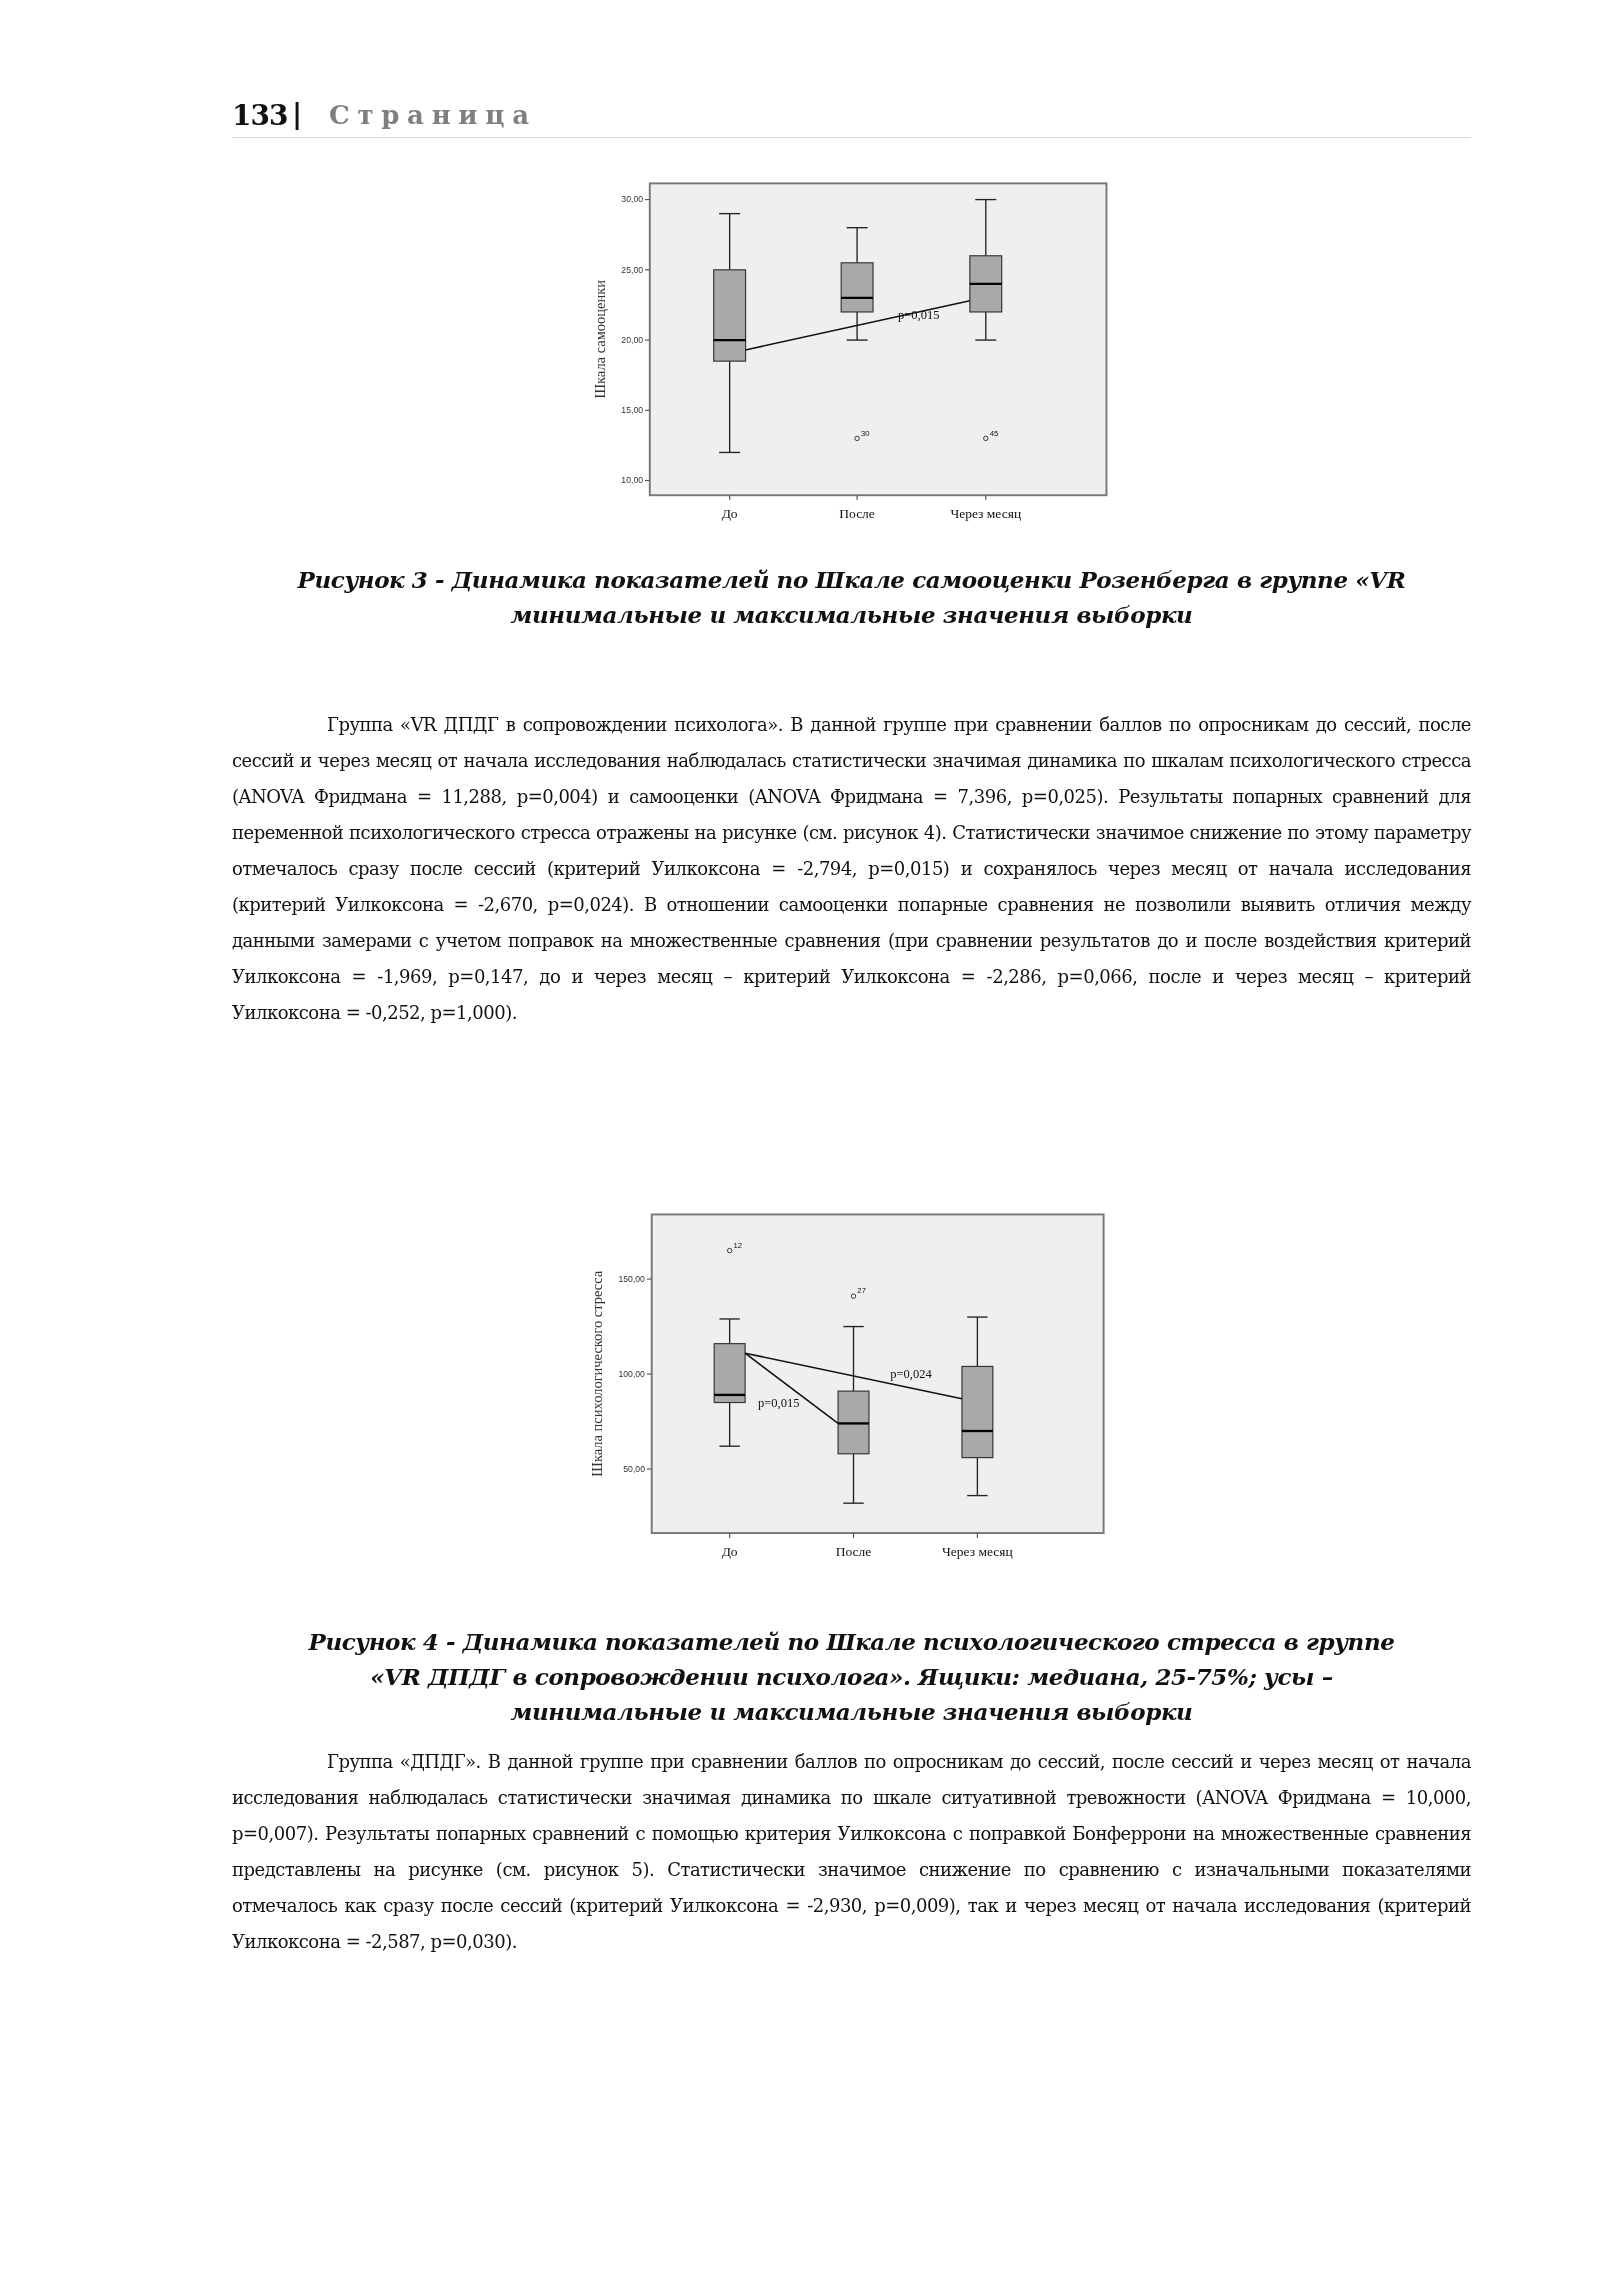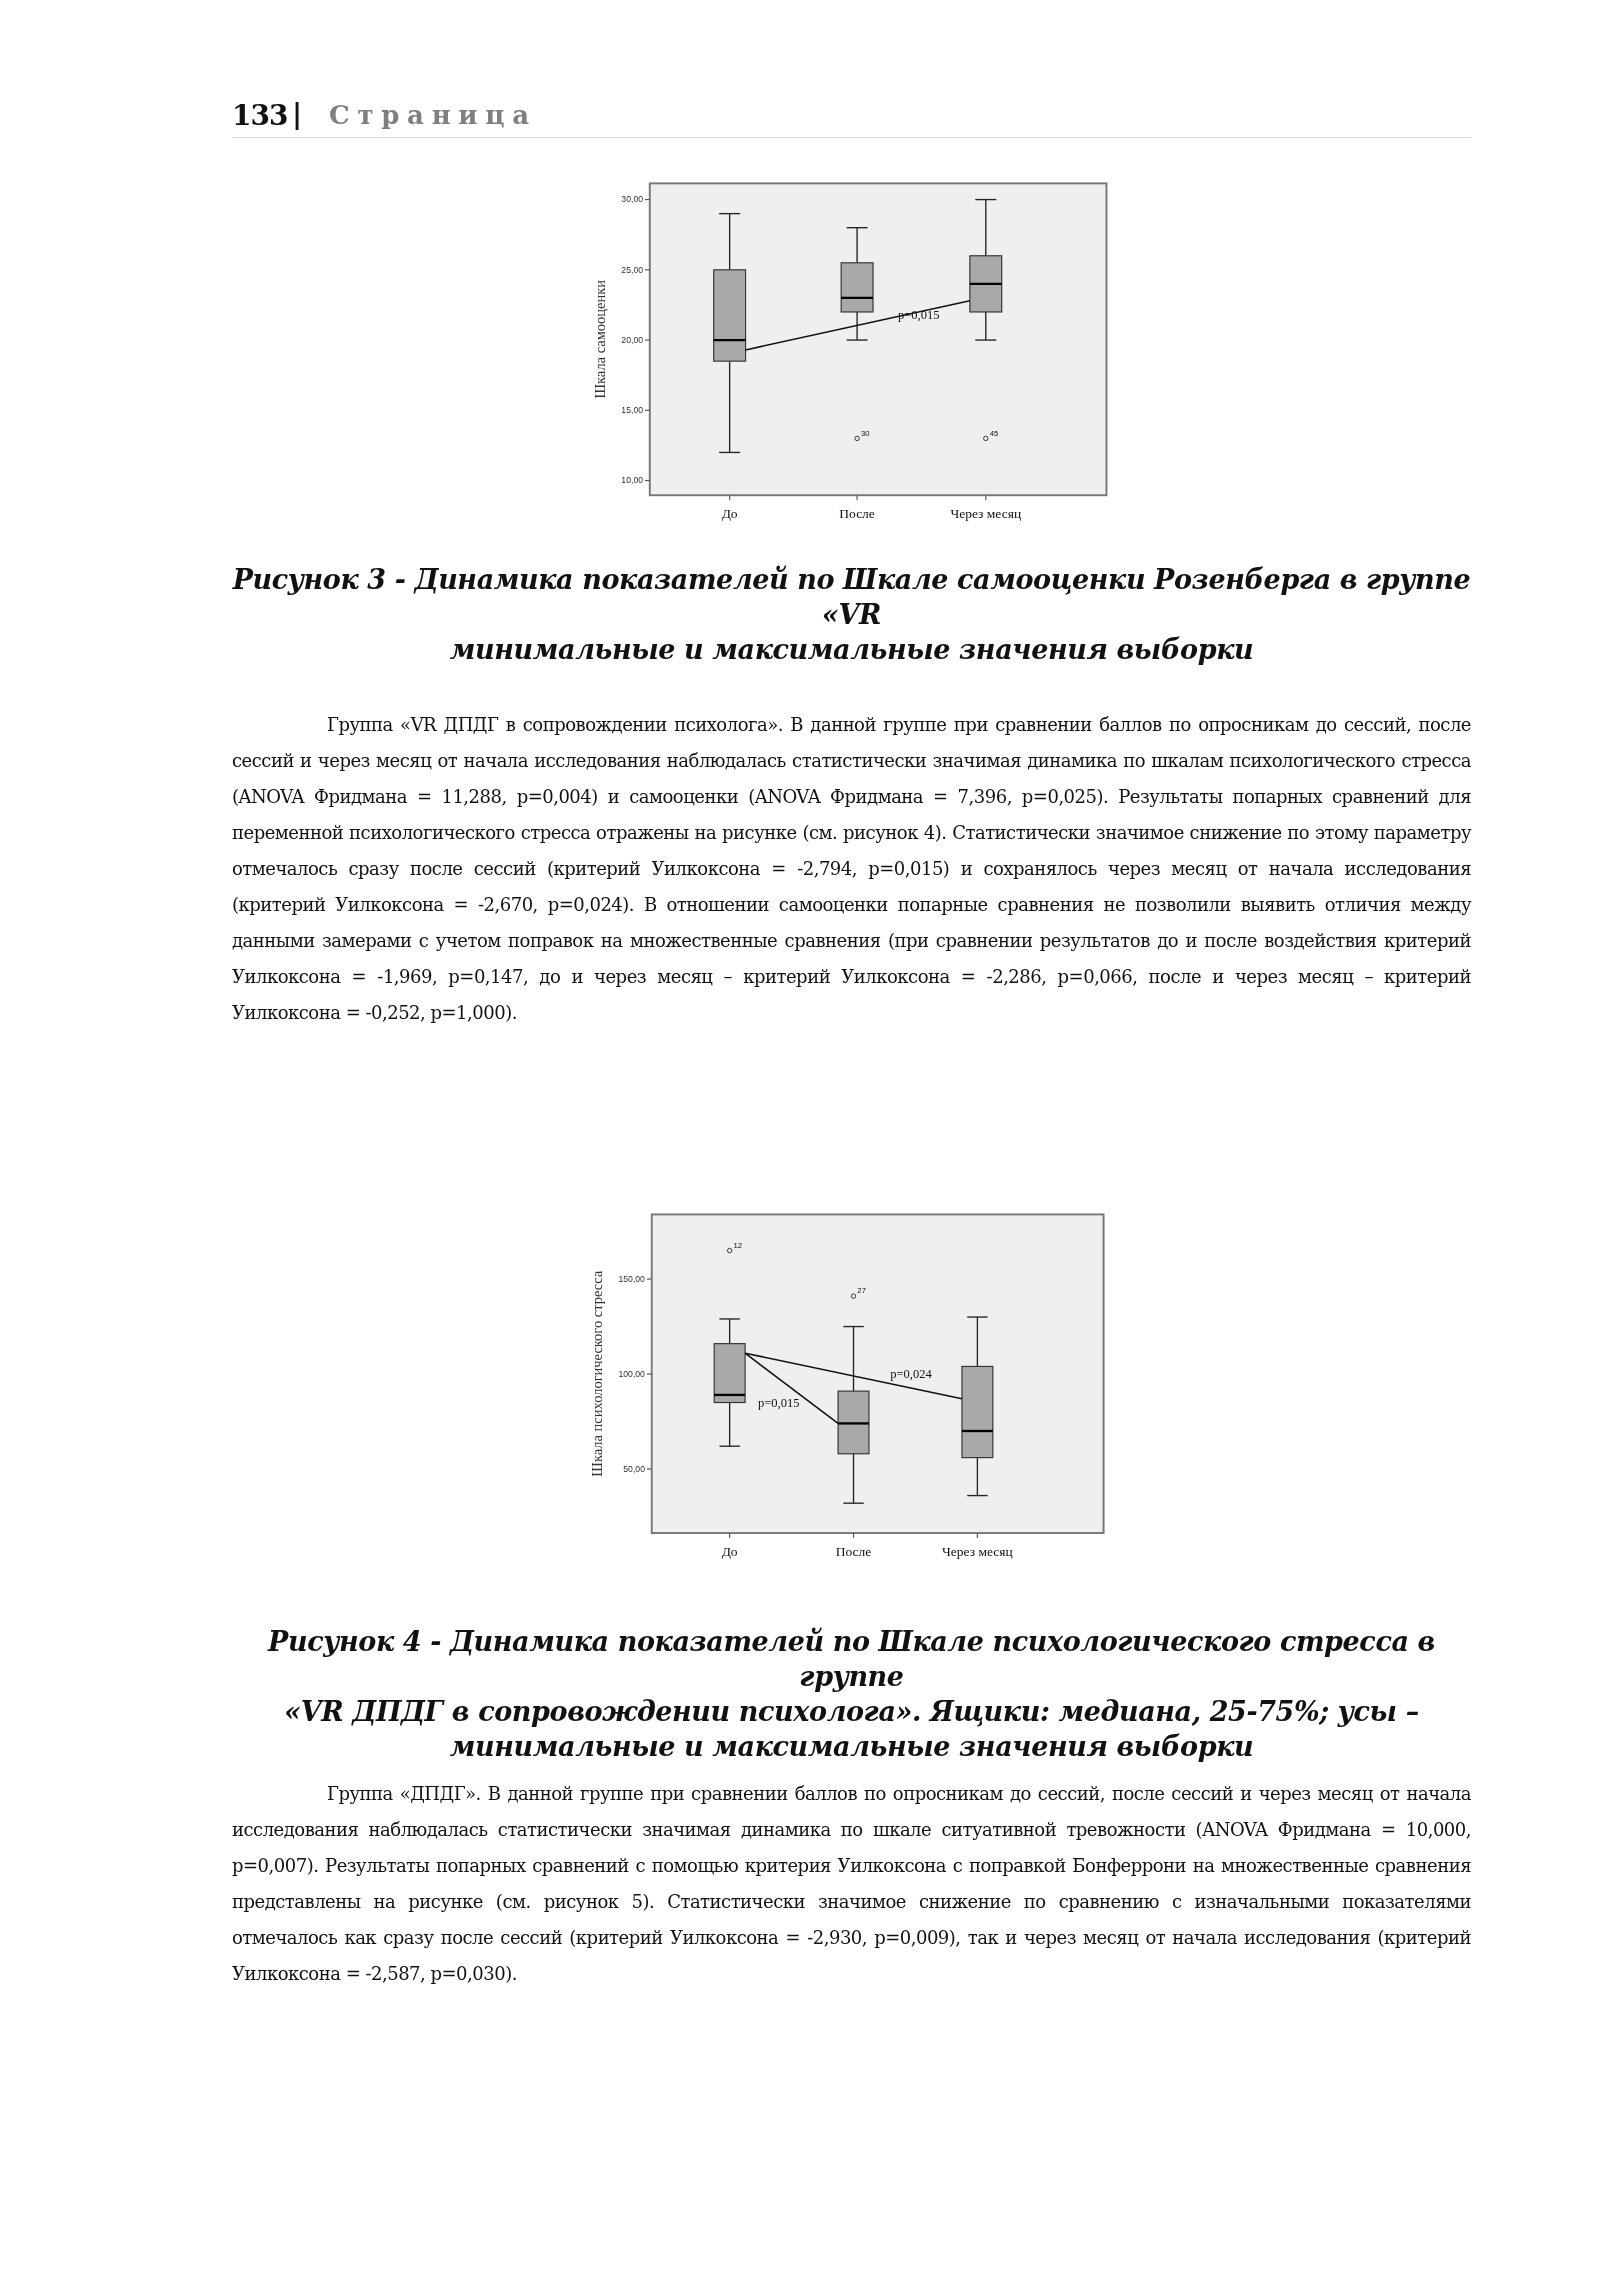--- a/index.html
+++ b/index.html
@@ -9,21 +9,21 @@
             border-bottom: 1.9px solid #d9d9d9; }
   .header .num { font-family: "DejaVu Serif", serif; font-weight: bold; font-size: 28px; color: #111;
                  position: absolute; left: 0; top: 3.9px; letter-spacing: -1px; }
   .header .bar { font-weight: bold; font-size: 28px; position: absolute; left: 60px; top: 1.9px; color: #111; }
   .header .word { font-family: "DejaVu Serif", serif; font-weight: bold; font-size: 26px; color: #7f7f7f;
                   position: absolute; left: 83px; top: 4.8px; letter-spacing: 7.7px; margin-left: 14px; }
   .figure { position: absolute; }
   .figure svg { display: block; }
   .caption { position: absolute; left: 232px; width: 1239px; text-align: center;
              font-family: "DejaVu Serif", serif; font-weight: bold; font-style: italic;
-             font-size: 27px; line-height: 35px; color: #111; letter-spacing: -0.4px; }
+             font-size: 23px; line-height: 35px; color: #111; letter-spacing: -0.4px; }
   .para { position: absolute; left: 232px; width: 1239px; font-family: "DejaVu Serif", serif;
           font-size: 18px; line-height: 36px; text-align: justify; color: #111; letter-spacing: -0.5px; }
   .para .indent { display: inline-block; width: 95px; }
   .tick { font-family: "Liberation Sans", sans-serif; font-size: 9px; fill: #333; }
   .cat { font-family: "Liberation Serif", serif; font-size: 14px; fill: #111; }
   .ylabel { font-family: "Liberation Serif", serif; font-size: 15px; fill: #333; }
   .pval { font-family: "Liberation Serif", serif; font-size: 13px; fill: #111; }
   .olab { font-family: "Liberation Sans", sans-serif; font-size: 8px; fill: #111; }
 </style>
 </head>
@@ -147,16 +147,16 @@
       <text x="342" y="187" class="pval">p=0,024</text>
     </svg>
 </div>
 
 <div class="caption" style="top:1598px;margin-top:26px;">
   <div>Рисунок 4 - Динамика показателей по Шкале психологического стресса в группе</div>
   <div>«VR ДПДГ в сопровождении психолога». Ящики: медиана, 25-75%; усы –</div>
   <div>минимальные и максимальные значения выборки</div>
 </div>
 
-<div class="para" style="top:1744px;margin-top:32px;">
+<div class="para" style="top:1744px;">
   <span class="indent"></span><span>Группа «ДПДГ». В данной группе при сравнении баллов по опросникам до сессий, после сессий и через месяц от начала исследования наблюдалась статистически значимая динамика по шкале ситуативной тревожности (ANOVA Фридмана = 10,000, p=0,007). Результаты попарных сравнений с помощью критерия Уилкоксона с поправкой Бонферрони на множественные сравнения представлены на рисунке (см. рисунок 5). Статистически значимое снижение по сравнению с изначальными показателями отмечалось как сразу после сессий (критерий Уилкоксона = -2,930, p=0,009), так и через месяц от начала исследования (критерий Уилкоксона = -2,587, p=0,030).</span>
 </div>
 
 
 </body></html>

